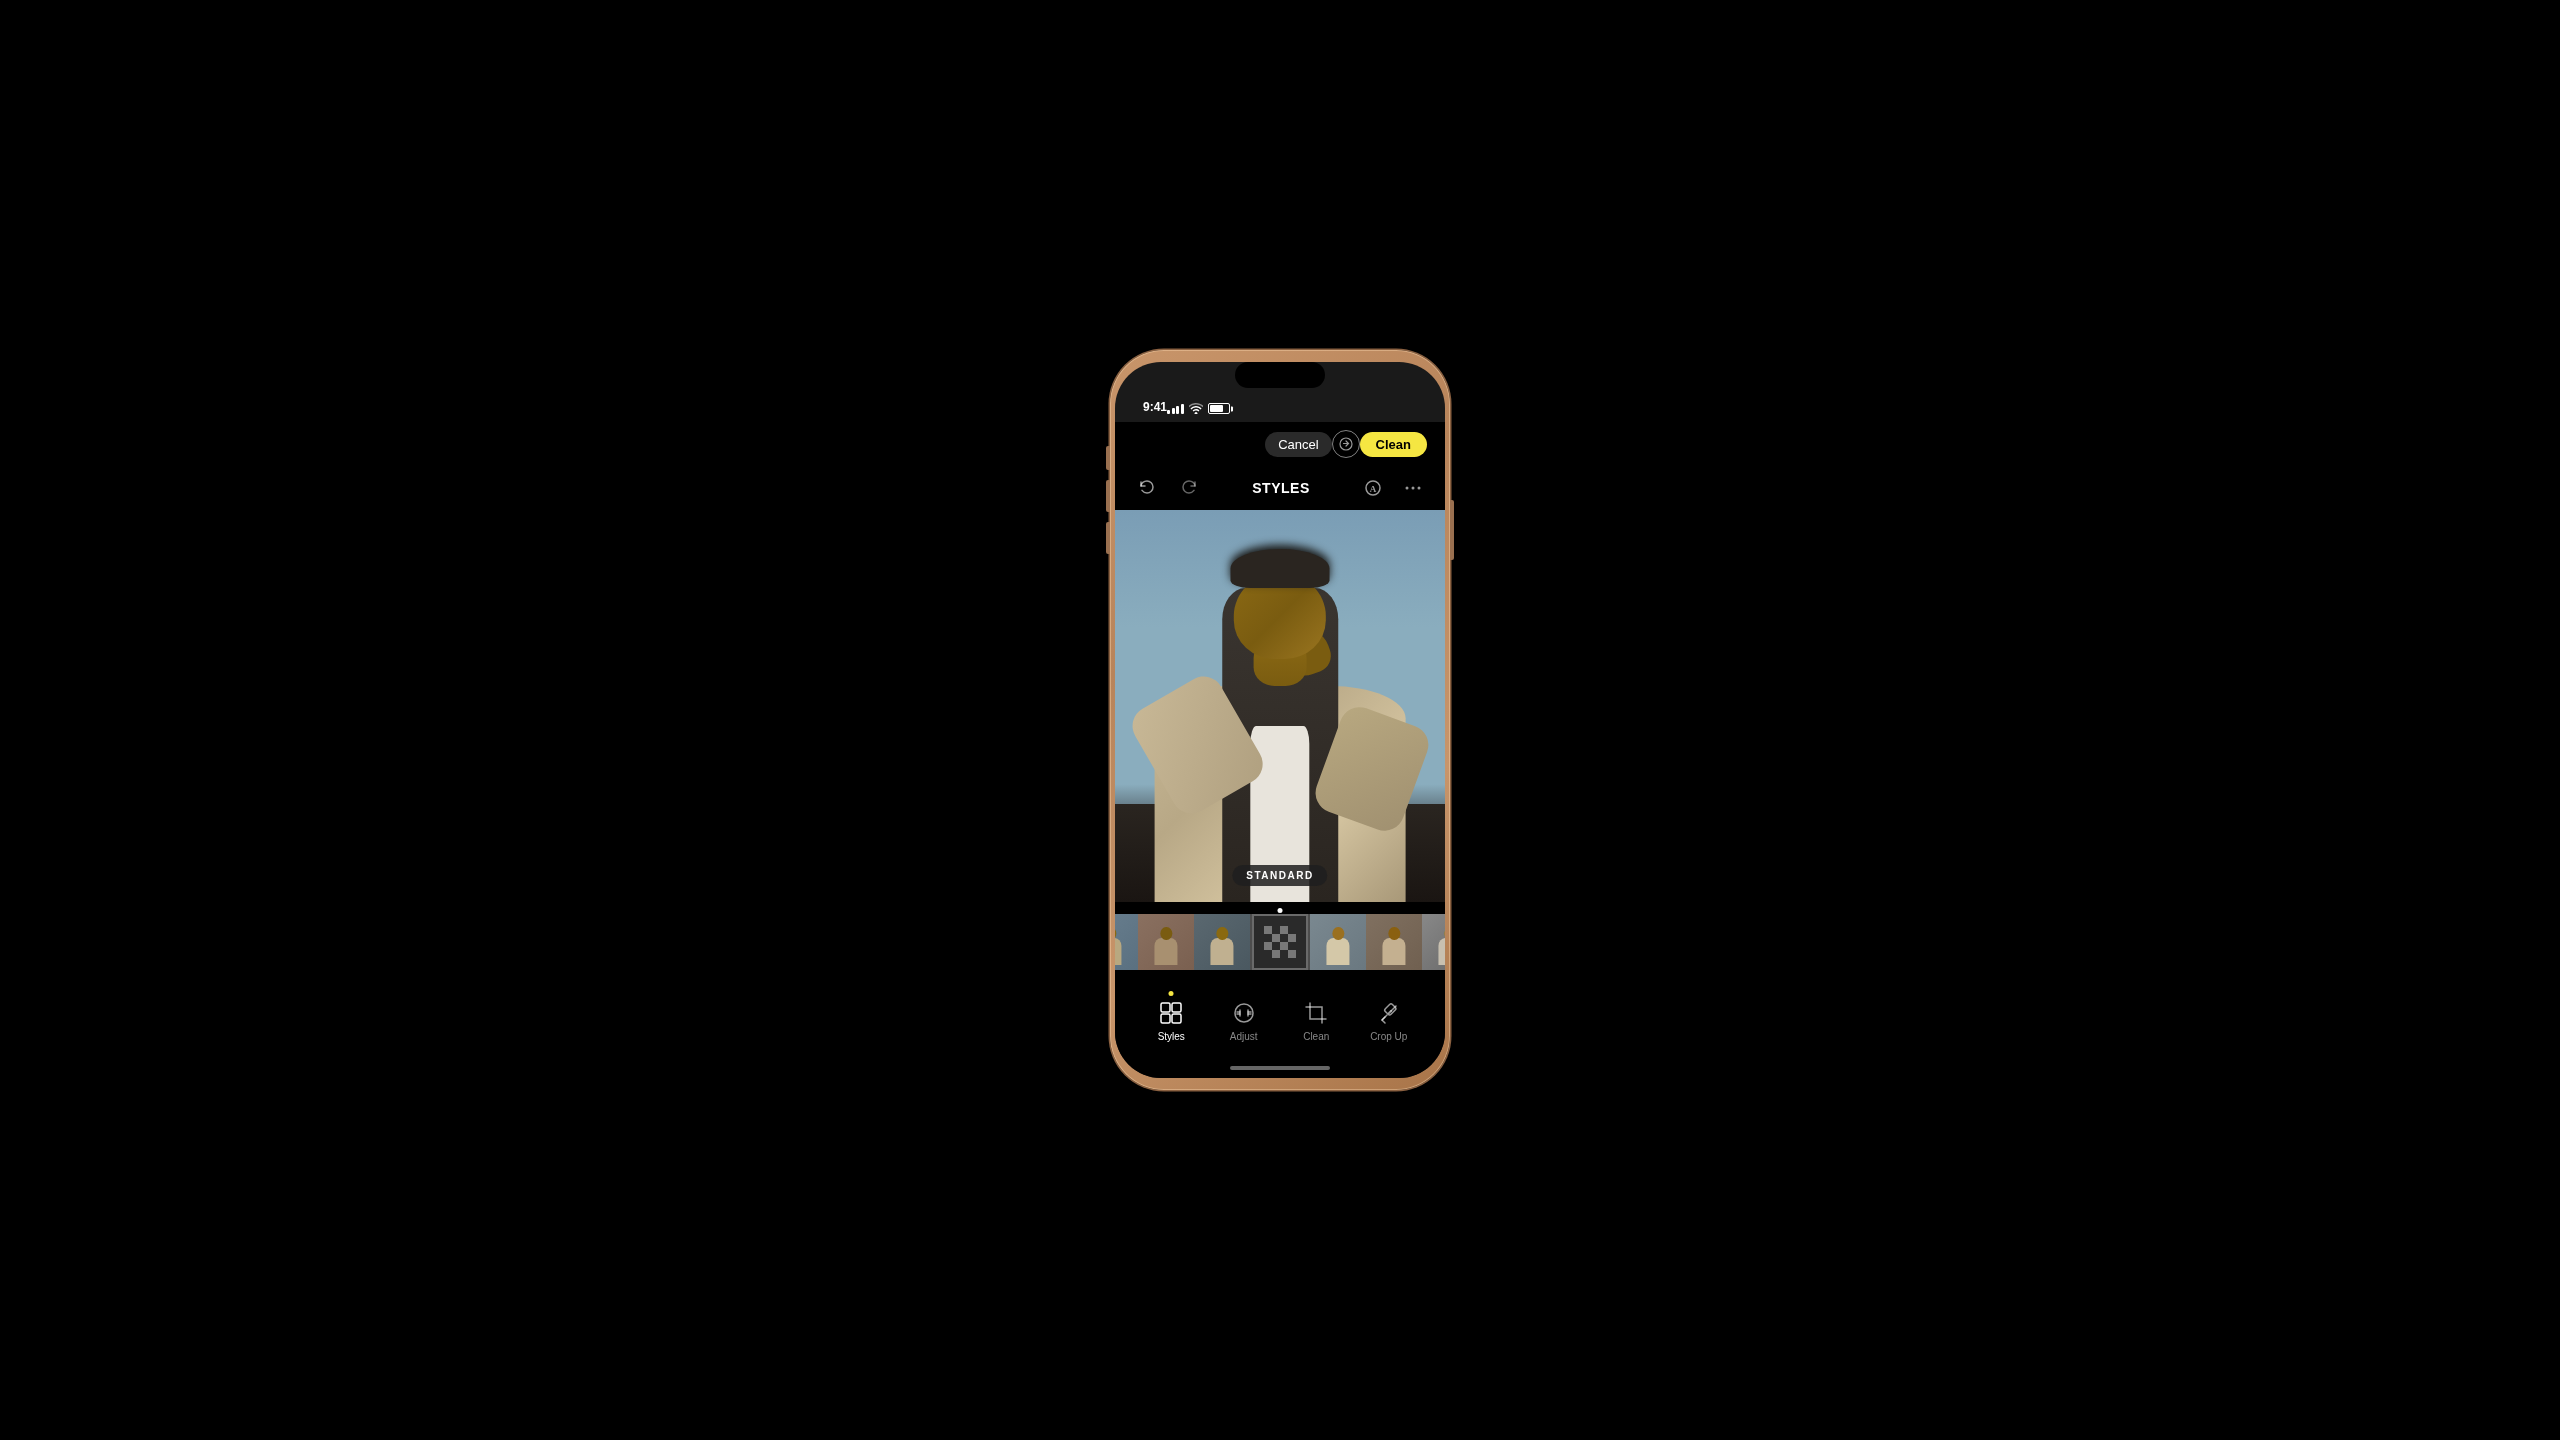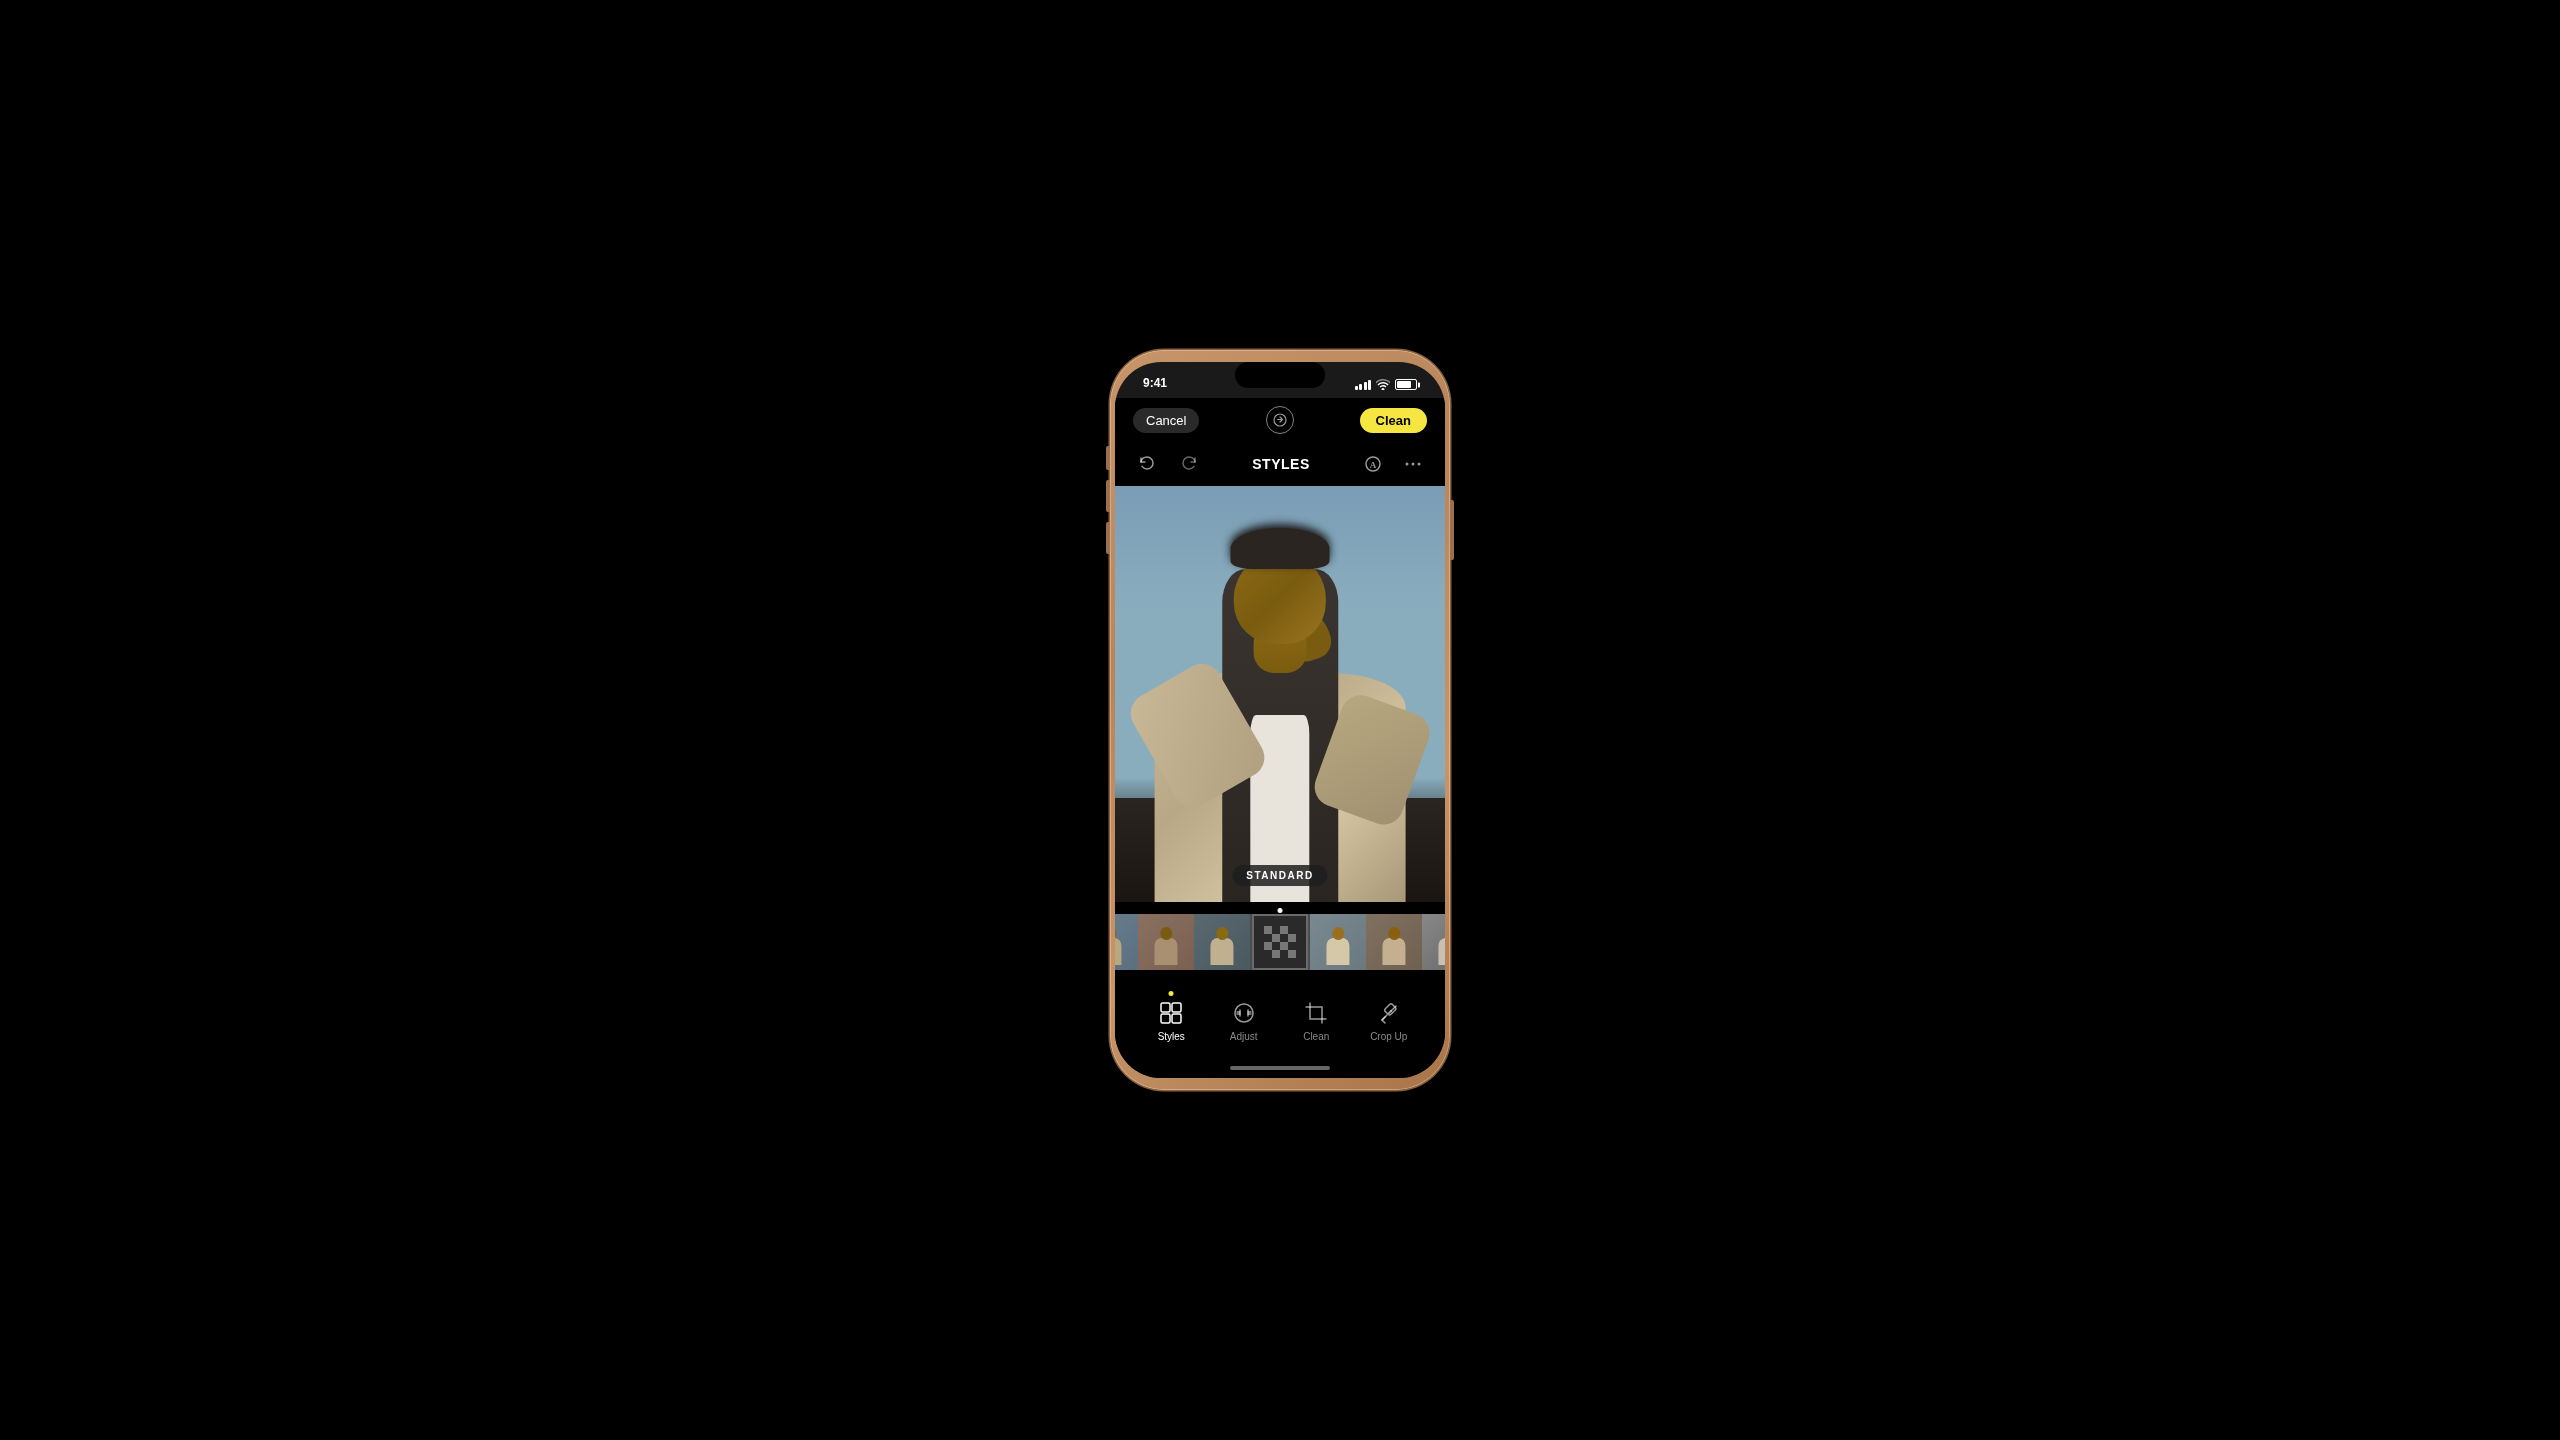--- a/index.html
+++ b/index.html
@@ -77,24 +77,23 @@
       right: -4px;
       top: 150px;
       width: 4px;
       height: 60px;
       background: #9a7050;
       border-radius: 0 2px 2px 0;
     }
 
     
     .status-bar {
-      height: 36px;
+      height: 60px;
       display: flex;
       align-items: flex-end;
-      justify-content: space-between;
       padding: 0 28px 8px;
       flex-shrink: 0;
     }
 
     .status-bar-left {
       font-size: 12px;
       font-weight: 600;
       color: #fff;
     }
 
@@ -159,21 +158,21 @@
       height: 100%;
       width: 75%;
       border-radius: 1px;
     }
 
     
     .top-nav {
       height: 44px;
       display: flex;
       align-items: center;
-      justify-content: space-between;
+      justify-content: flex-end;
       padding: 0 18px;
       flex-shrink: 0;
       background: #000;
     }
 
     .nav-left {
       display: flex;
       align-items: center;
       gap: 14px;
     }

